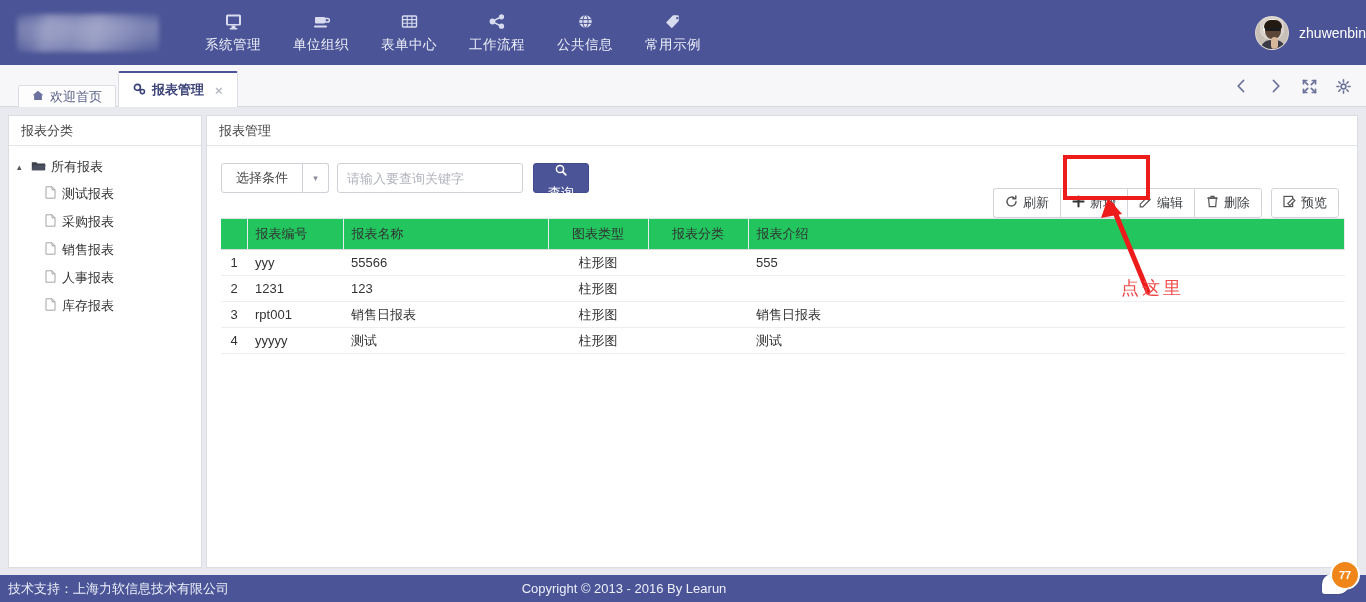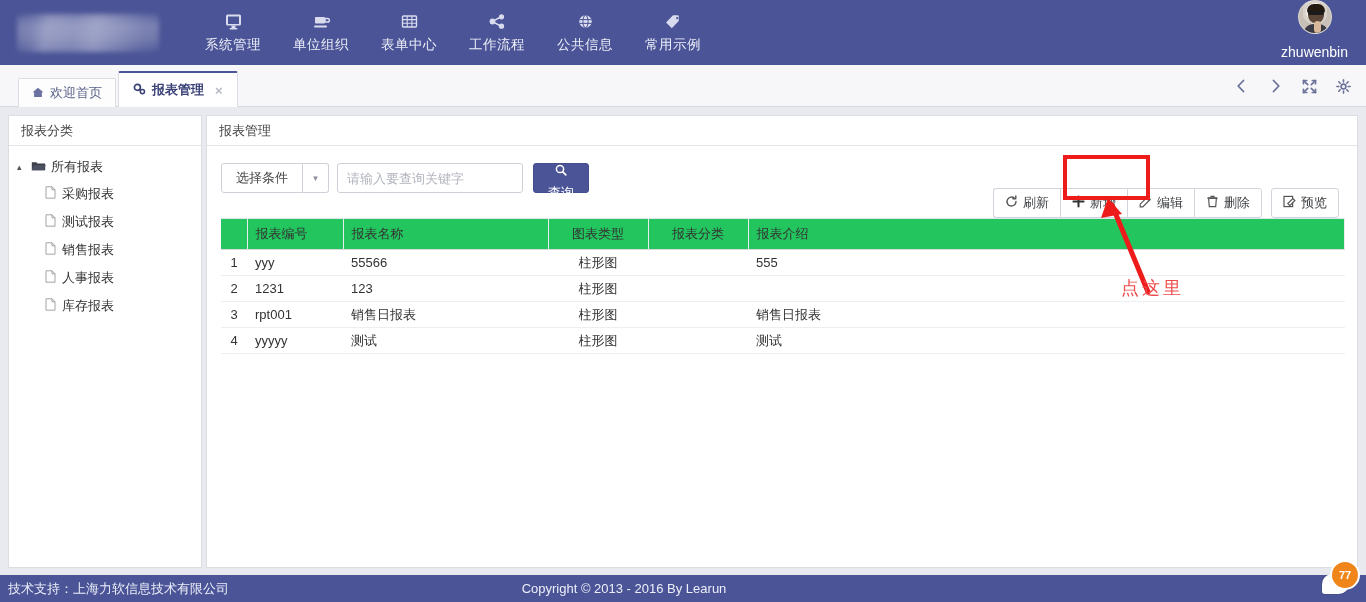--- a/index.html
+++ b/index.html
@@ -40,22 +40,22 @@
     width: 88px; height: 65px;
     display: flex; flex-direction: column; align-items: center; justify-content: center;
     color: #e7e9f5; cursor: pointer;
     gap: 4px;
   }
   .nav-item .ni-icon { height: 21px; display: flex; align-items: center; justify-content: center; }
   .nav-item .ni-icon svg { display: block; }
   .nav-item .ni-label { font-size: 13.5px; letter-spacing: .5px; color: #eceef8; }
 
   .user-area {
-    position: absolute; right: 18px; top: 0; height: 65px;
-    display: flex; align-items: center; gap: 10px; cursor: pointer; flex-direction: column;
+    position: absolute; right: 0; top: 0; height: 65px;
+    display: flex; align-items: center; gap: 10px; cursor: pointer;
   }
   .avatar {
     width: 34px; height: 34px; border-radius: 50%;
     background: radial-gradient(circle at 50% 34%, #f0ece8 0 34%, #d9d2cb 34% 47%, #c8c0b6 47% 100%);
     overflow: hidden; position: relative; border: 1px solid rgba(255,255,255,.35);
   }
   .avatar .head { position:absolute; left:9px; top:5px; width:16px; height:17px; border-radius:50% 50% 45% 45%; background:#5b4638; }
   .avatar .hair { position:absolute; left:8px; top:3px; width:18px; height:9px; border-radius:9px 9px 3px 3px; background:#241a12; }
   .avatar .glass { position:absolute; left:9px; top:10px; width:16px; height:4px; background:#1b1b1b; border-radius:2px; }
   .avatar .body { position:absolute; left:4px; top:23px; width:26px; height:14px; border-radius:11px 11px 0 0; background:#3a3a44; }
@@ -64,21 +64,21 @@
 
   
   .tabbar {
     position: absolute; left: 0; top: 65px;
     width: 1366px; height: 42px;
     background: #f7f7f9;
     border-bottom: 1px solid #d8d9e0;
   }
   .tabs { position: absolute; left: 18px; top: 6px; display: flex; align-items: flex-end; height: 36px; }
   .tab {
-    height: 29px; padding: 0 13px;
+    height: 22px; padding: 0 13px;
     display: flex; align-items: center; gap: 6px;
     background: #fdfdfe; border: 1px solid #dcdde4; border-bottom: none;
     color: #5b6287; font-size: 13px; cursor: pointer;
     border-radius: 2px 2px 0 0;
     margin-right: 2px;
   }
   .tab.active {
     height: 36px; background: #ffffff;
     border-top: 2px solid #4a5496;
     color: #3b4278; font-weight: bold;
@@ -386,30 +386,30 @@
           <span>所有报表</span>
         </div>
 
         <div class="tree-child">
           <span>
             <svg width="11" height="13" viewBox="0 0 11 13">
                 <path d="M1 .8h6l3 3v8.4H1z" fill="#fff" stroke="#9a9a9a" stroke-width=".9"></path>
                 <path d="M7 .8v3h3" fill="none" stroke="#9a9a9a" stroke-width=".9"></path>
               </svg>
           </span>
-          <span>采购报表</span>
+          <span>测试报表</span>
         </div>
         <div class="tree-child">
           <span>
             <svg width="11" height="13" viewBox="0 0 11 13">
                 <path d="M1 .8h6l3 3v8.4H1z" fill="#fff" stroke="#9a9a9a" stroke-width=".9"></path>
                 <path d="M7 .8v3h3" fill="none" stroke="#9a9a9a" stroke-width=".9"></path>
               </svg>
           </span>
-          <span>测试报表</span>
+          <span>采购报表</span>
         </div>
         <div class="tree-child">
           <span>
             <svg width="11" height="13" viewBox="0 0 11 13">
                 <path d="M1 .8h6l3 3v8.4H1z" fill="#fff" stroke="#9a9a9a" stroke-width=".9"></path>
                 <path d="M7 .8v3h3" fill="none" stroke="#9a9a9a" stroke-width=".9"></path>
               </svg>
           </span>
           <span>销售报表</span>
         </div>

